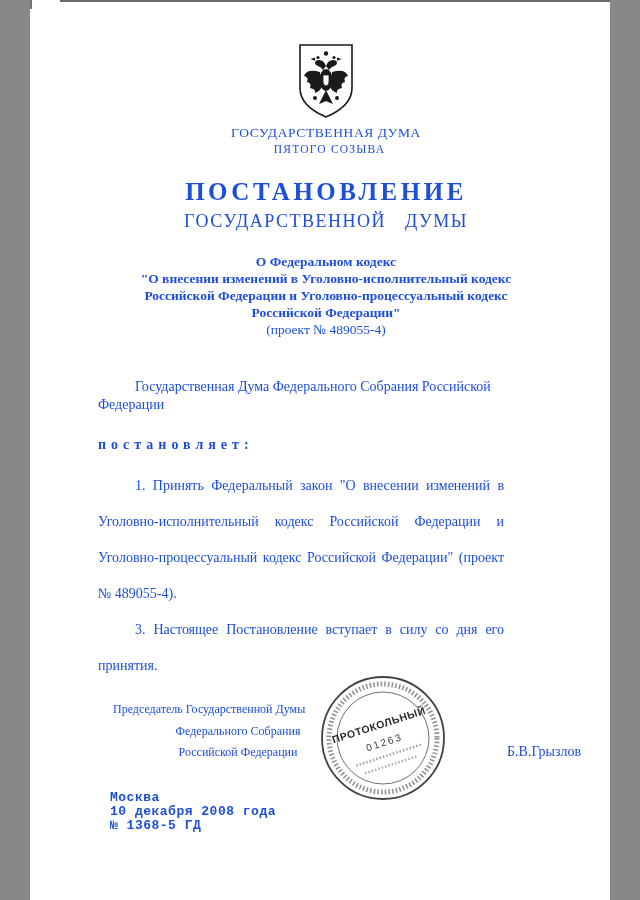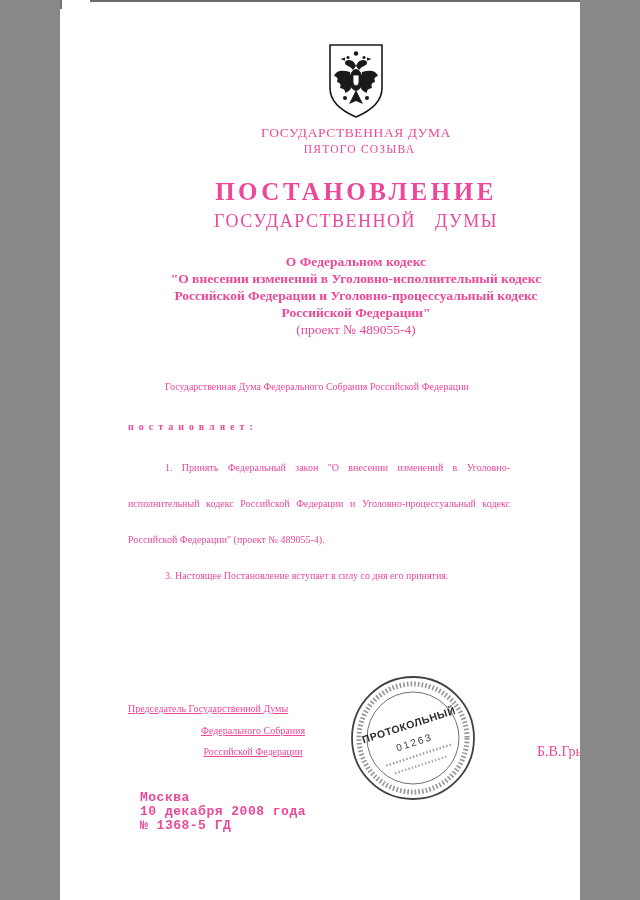--- a/index.html
+++ b/index.html
@@ -1,22 +1,22 @@
 <!DOCTYPE html>
 <html><head>
 <meta charset="utf-8">
 <style>
   html, body { margin: 0; padding: 0; background: #888; }
   .page {
     position: relative;
-    width: 520px;
+    width: 580px;
     height: 900px;
     margin: 0 auto;
     background: #ffffff;
-    color: #ec4899;
+    color: #1d4ed8;
     font-family: "Liberation Serif", serif;
     overflow: hidden;
   }
   
   .scan-line-top {
     position: absolute; top: 0; left: 30px; right: 0;
     height: 2px; background: #3a3a3a; opacity: .75;
   }
   .scan-tick-left {
     position: absolute; top: 0; left: 0;
@@ -34,33 +34,33 @@
     font-weight: bold; letter-spacing: 3.5px;
   }
   .doctype-sub {
     margin-top: 5px; font-size: 18px; line-height: 20px;
     letter-spacing: 1.5px; word-spacing: 13px;
   }
   .title { margin-top: 22px; font-weight: bold; font-size: 13.5px; line-height: 17px; }
   .title .normal { font-weight: normal; font-size: 13.5px; }
 
   
-  .content { margin: 0 70px 0 68px; font-size: 10px; }
+  .content { margin: 0 106px 0 68px; font-size: 14px; }
   .intro { margin: 40px 0 0 0; text-indent: 37px; line-height: 18px; }
   .resolves {
     margin: 22px 0 0 0; font-weight: bold; letter-spacing: 5px; line-height: 18px;
   }
   .item {
     margin: 0; padding-top: 14px;
     line-height: 36px; text-align: justify; text-indent: 37px;
   }
   .item + .item { padding-top: 0; }
 
   
-  .sig { position: absolute; left: 68px; top: 700px; width: 250px; font-size: 10px; text-decoration: underline; }
+  .sig { position: absolute; left: 83px; top: 700px; width: 250px; font-size: 12px; }
   .sig-line1 { white-space: nowrap; line-height: 18px; }
   .sig-line2 { text-align: center; margin-top: 4px; line-height: 18px; }
   .sig-line3 { text-align: center; margin-top: 3px; line-height: 18px; }
   .sig-name { position: absolute; left: 477px; top: 744px; font-size: 14px; }
 
   
   .stamp {
     position: absolute; left: 283px; top: 668px; width: 140px; height: 140px;
     mix-blend-mode: multiply; z-index: 2;
   }

